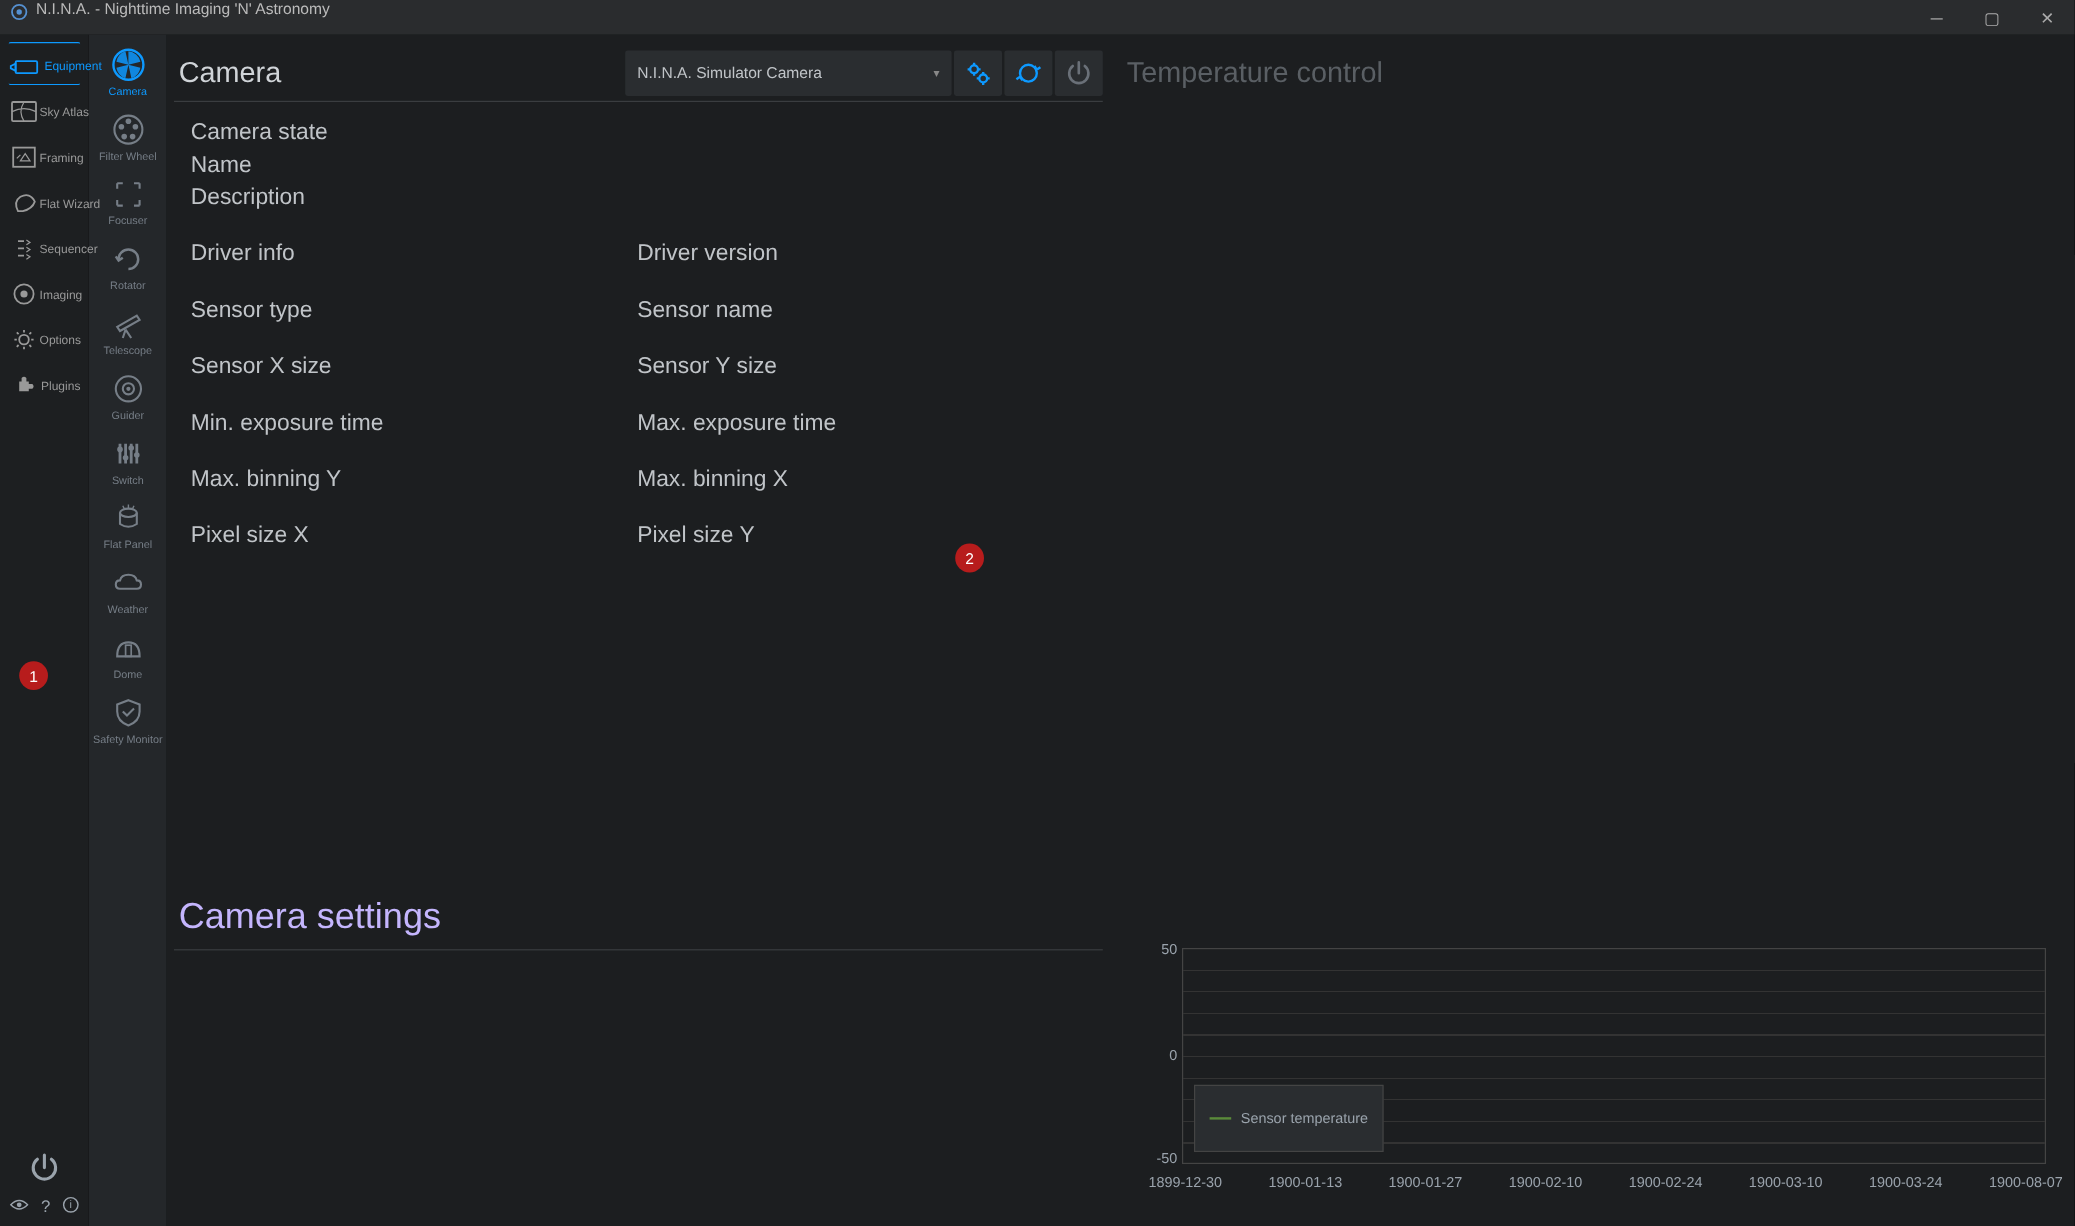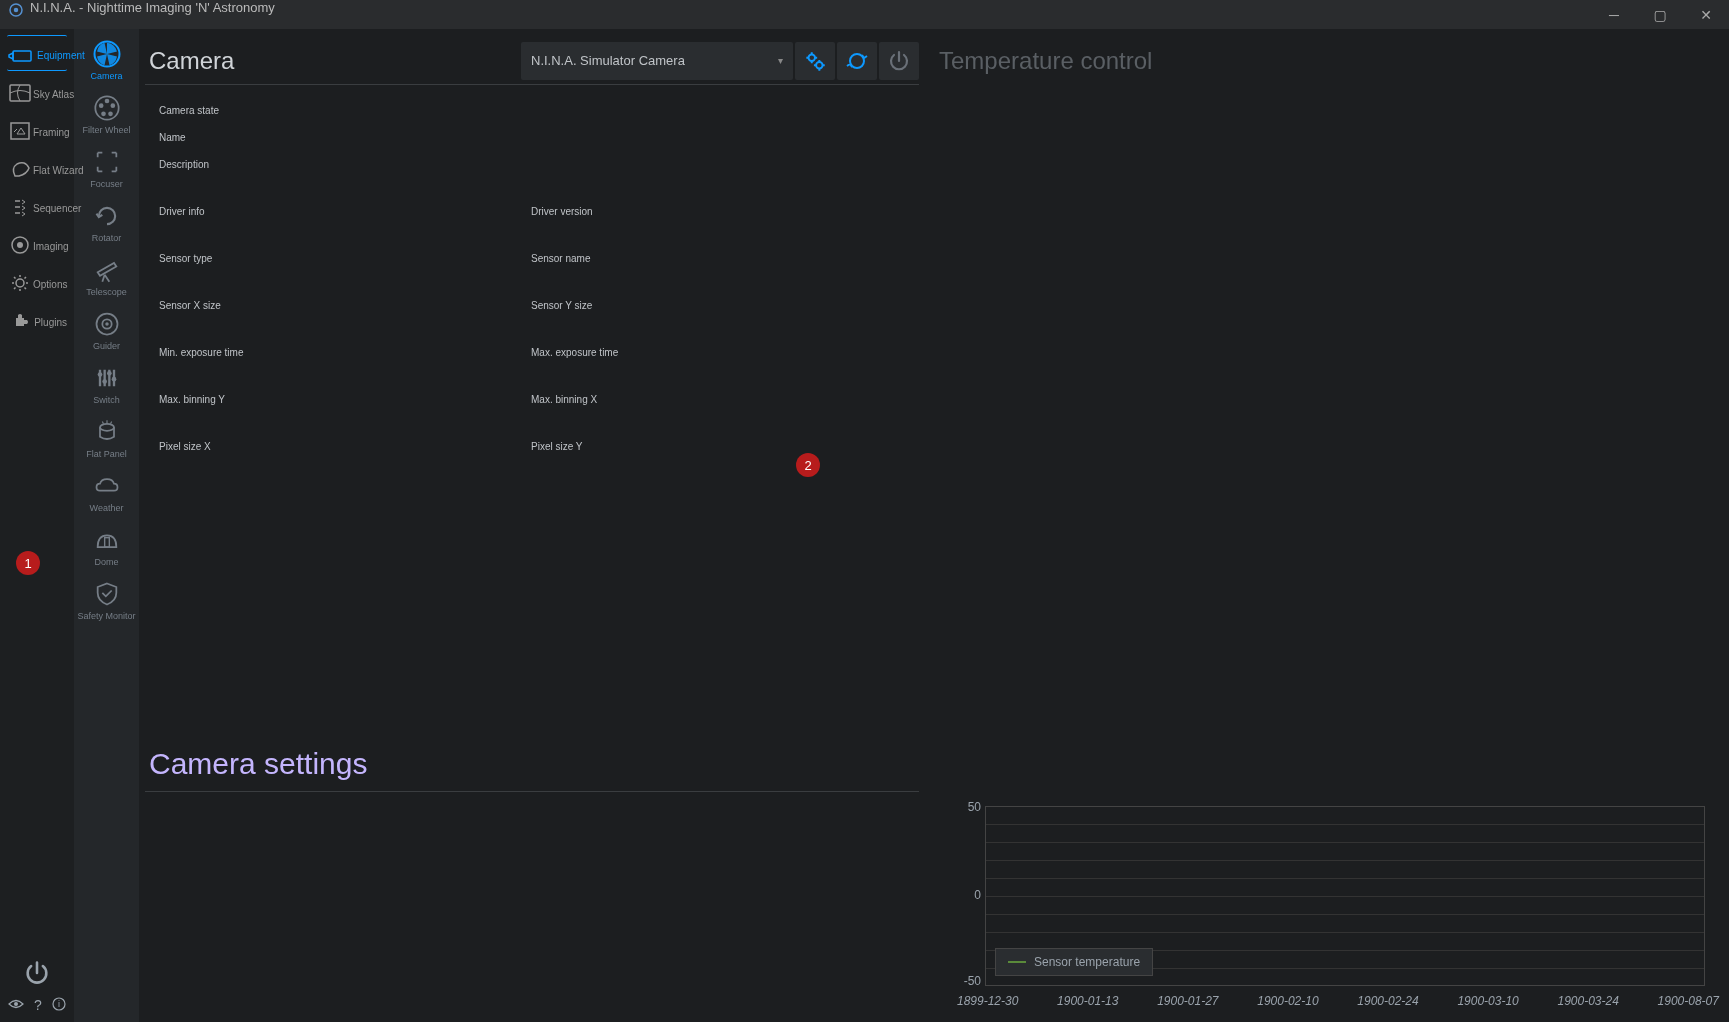--- a/index.html
+++ b/index.html
@@ -223,21 +223,21 @@
     cursor: pointer;
   }
   .labels-area {
     padding: 2px 0 0 14px;
   }
   .single-row {
     height: 27px;
     display: flex;
     align-items: center;
     color: #c0c4c8;
-    font-size: 10px;
+    font-size: 19px;
   }
   .col2 {
     display: flex;
     gap: 0;
     margin-top: 20px;
   }
   .col2 .col {
     width: 372px;
   }
   .section-title-dim {
@@ -277,21 +277,21 @@
     color: #5a5f64;
     height: 48px;
     display: flex;
     align-items: center;
     padding-left: 2px;
   }
   .chart-area {
     position: absolute;
     left: 8px;
     right: 10px;
-    bottom: 6px;
+    bottom: 22px;
     height: 210px;
   }
   .chart-plot {
     position: absolute;
     left: 48px;
     right: 14px;
     top: 0;
     bottom: 30px;
     border: 1px solid #444;
     background: repeating-linear-gradient(
@@ -312,29 +312,28 @@
   }
   .x-ticks {
     position: absolute;
     bottom: 8px;
     left: 20px;
     right: 0;
     display: flex;
     justify-content: space-between;
     font-size: 12px;
     color: #9aa3ac;
-    font-style: italic;
   }
   .legend-box {
     position: absolute;
     left: 58px;
     bottom: 40px;
     background: #2a2d30;
     border: 1px solid #444;
-    padding: 6px 12px;
+    padding: 20px 12px;
     display: flex;
     align-items: center;
     gap: 8px;
     color: #9aa3ac;
     font-size: 12px;
   }
   .legend-line {
     width: 18px;
     height: 2px;
     background: #5a8a3a;

